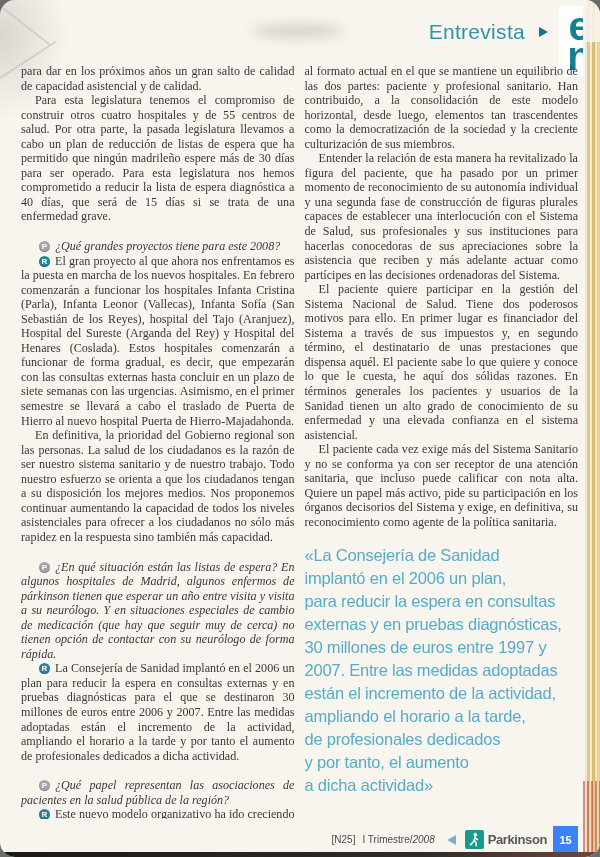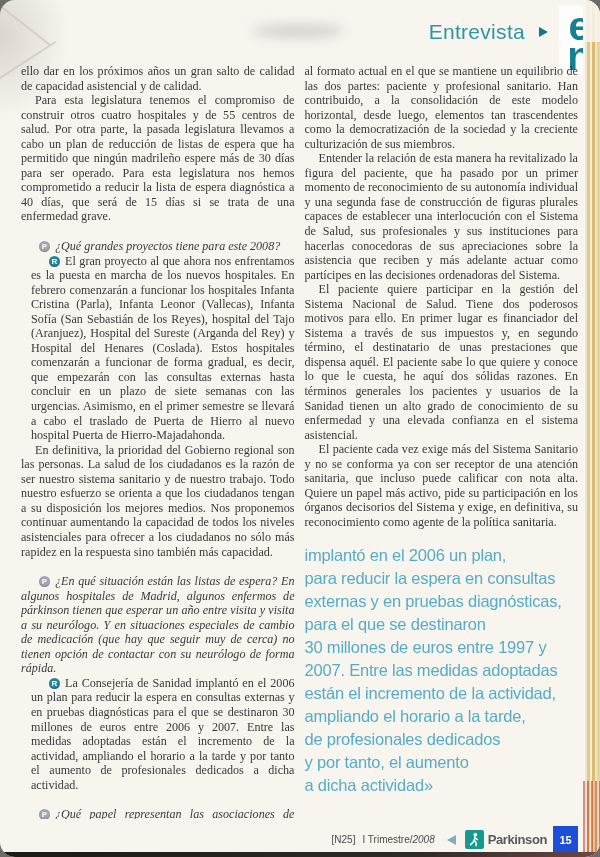--- a/index.html
+++ b/index.html
@@ -22,21 +22,21 @@
   .en-logo{position:absolute;top:6px;right:0;width:41px;height:70px;background:#fdfdfb;
           display:flex;flex-direction:column;align-items:center;justify-content:center;
           font-family:"Liberation Sans",sans-serif;font-weight:bold;color:#177f92;}
   .en-logo span{font-size:40px;line-height:30px;}
   
   .content{position:absolute;top:64px;left:21px;right:22px;bottom:38px;display:flex;gap:10px;overflow:hidden;}
   .col{flex:1;min-width:0;color:#3a393b;font-size:12.1px;line-height:14.55px;}
   .blk{margin:0;text-align:justify;}
   .blk.indent{text-indent:14px;}
   .blk.question{font-style:italic;margin-top:15px;text-indent:18px;}
-  .blk.answer{text-indent:18px;margin-left:10px;}
+  .blk.answer{text-indent:18px;}
   .qa-icon{display:inline-block;width:11px;height:11px;border-radius:50%;color:#fff;
           font:bold 8px/11px "Liberation Sans",sans-serif;text-align:center;text-indent:0;
           margin-right:5px;vertical-align:1px;font-style:normal;}
   .qa-icon.qi{background:#a3a3af;box-shadow:inset 0 -1px 1px rgba(0,0,0,.2);}
   .qa-icon.ai{background:#22869a;box-shadow:inset 0 -1px 1px rgba(0,0,0,.25);}
   
   .pull-quote{margin-top:14px;overflow:hidden;}
   .pq-line{font-family:"Liberation Sans",sans-serif;font-size:16.5px;line-height:23px;
           color:#55acc8;white-space:nowrap;letter-spacing:-.2px;}
   
@@ -44,21 +44,21 @@
   .issue{font-family:"Liberation Sans",sans-serif;font-weight:normal;font-size:10px;color:#4b4b4d;}
   .issue .lbl{margin-right:7px;}
   .issue i{font-style:italic;}
   .footer-arrow{width:0;height:0;border-top:5px solid transparent;border-bottom:5px solid transparent;
           border-right:9px solid #83aec0;margin:0 9px 0 12px;}
   .brand{display:flex;align-items:center;}
   .brand-icon{width:19px;height:19px;background:#159a8e;border-radius:2px;display:flex;
           align-items:center;justify-content:center;margin-right:4px;}
   .brand-name{font-family:"Liberation Sans",sans-serif;font-weight:bold;font-size:13px;
           color:#57585a;letter-spacing:-.4px;}
-  .page-box{position:absolute;right:22px;bottom:3px;width:25px;height:28px;background:#1d4ed8;
+  .page-box{position:absolute;right:22px;bottom:3px;width:25px;height:28px;background:#3b82f6;
           color:#fff;font:bold 11px "Liberation Sans",sans-serif;display:flex;
           align-items:center;justify-content:center;}
   
   .right-edge{position:absolute;top:0;right:0;width:17px;height:100%;
           background:linear-gradient(90deg,#f8f5ef 0 2px,#efe7cf 2px 4px,#e2c88a 4px 7px,
           #f2ecd8 7px 9px,#d9bc6e 9px 12px,#efe6c9 12px 14px,#e6d49f 14px 17px);}
   .right-edge-top{position:absolute;top:0;right:0;width:17px;height:42px;background:rgba(248,245,239,.85);}
   .right-edge-red{position:absolute;right:0;bottom:4px;width:17px;height:72px;
           background:repeating-linear-gradient(90deg,rgba(186,58,48,.55) 0 2px,rgba(240,220,190,.35) 2px 4px);}
   .bottom-band{position:absolute;left:0;right:0;bottom:0;height:5px;
@@ -79,40 +79,40 @@
     <span class="header-arrow"></span>
   </div>
 
   <div class="en-logo">
     <span>e</span>
     <span>n</span>
   </div>
 
   <div class="content">
     <div class="col">
-        <p class="blk paragraph">ello dar en los próximos años un gran salto de calidad de capacidad asistencial y de calidad.</p>
+        <p class="blk paragraph">para dar en los próximos años un gran salto de calidad de capacidad asistencial y de calidad.</p>
         <p class="blk paragraph indent">Para esta legislatura tenemos el compromiso de construir otros cuatro hospitales y de 55 centros de salud. Por otra parte, la pasada legislatura llevamos a cabo un plan de reducción de listas de espera que ha permitido que ningún madrileño espere más de 30 días para ser operado. Para esta legislatura nos hemos comprometido a reducir la lista de espera diagnóstica a 40 días, que será de 15 días si se trata de una enfermedad grave.</p>
         <p class="blk question"><span class="qa-icon qi">P</span>¿Qué grandes proyectos tiene para este 2008?</p>
         <p class="blk answer"><span class="qa-icon ai">R</span>El gran proyecto al que ahora nos enfrentamos es la puesta en marcha de los nuevos hospitales. En febrero comenzarán a funcionar los hospitales Infanta Cristina (Parla), Infanta Leonor (Vallecas), Infanta Sofía (San Sebastián de los Reyes), hospital del Tajo (Aranjuez), Hospital del Sureste (Arganda del Rey) y Hospital del Henares (Coslada). Estos hospitales comenzarán a funcionar de forma gradual, es decir, que empezarán con las consultas externas hasta concluir en un plazo de siete semanas con las urgencias. Asimismo, en el primer semestre se llevará a cabo el traslado de Puerta de Hierro al nuevo hospital Puerta de Hierro-Majadahonda.</p>
         <p class="blk paragraph indent">En definitiva, la prioridad del Gobierno regional son las personas. La salud de los ciudadanos es la razón de ser nuestro sistema sanitario y de nuestro trabajo. Todo nuestro esfuerzo se orienta a que los ciudadanos tengan a su disposición los mejores medios. Nos proponemos continuar aumentando la capacidad de todos los niveles asistenciales para ofrecer a los ciudadanos no sólo más rapidez en la respuesta sino también más capacidad.</p>
         <p class="blk question"><span class="qa-icon qi">P</span>¿En qué situación están las listas de espera? En algunos hospitales de Madrid, algunos enfermos de párkinson tienen que esperar un año entre visita y visita a su neurólogo. Y en situaciones especiales de cambio de medicación (que hay que seguir muy de cerca) no tienen opción de contactar con su neurólogo de forma rápida.</p>
         <p class="blk answer"><span class="qa-icon ai">R</span>La Consejería de Sanidad implantó en el 2006 un plan para reducir la espera en consultas externas y en pruebas diagnósticas para el que se destinaron 30 millones de euros entre 2006 y 2007. Entre las medidas adoptadas están el incremento de la actividad, ampliando el horario a la tarde y por tanto el aumento de profesionales dedicados a dicha actividad.</p>
         <p class="blk question"><span class="qa-icon qi">P</span>¿Qué papel representan las asociaciones de pacientes en la salud pública de la región?</p>
         <p class="blk answer"><span class="qa-icon ai">R</span>Este nuevo modelo organizativo ha ido creciendo en paralelo a la progresiva superación del modelo vertical y asimétrico, de la antigua relación asistencial, y el paso</p>
       </div>
     <div class="col">
         <p class="blk paragraph">al formato actual en el que se mantiene un equilibrio de las dos partes: paciente y profesional sanitario. Han contribuido, a la consolidación de este modelo horizontal, desde luego, elementos tan trascendentes como la democratización de la sociedad y la creciente culturización de sus miembros.</p>
         <p class="blk paragraph indent">Entender la relación de esta manera ha revitalizado la figura del paciente, que ha pasado por un primer momento de reconocimiento de su autonomía individual y una segunda fase de construcción de figuras plurales capaces de establecer una interlocución con el Sistema de Salud, sus profesionales y sus instituciones para hacerlas conocedoras de sus apreciaciones sobre la asistencia que reciben y más adelante actuar como partícipes en las decisiones ordenadoras del Sistema.</p>
         <p class="blk paragraph indent">El paciente quiere participar en la gestión del Sistema Nacional de Salud. Tiene dos poderosos motivos para ello. En primer lugar es financiador del Sistema a través de sus impuestos y, en segundo término, el destinatario de unas prestaciones que dispensa aquél. El paciente sabe lo que quiere y conoce lo que le cuesta, he aquí dos sólidas razones. En términos generales los pacientes y usuarios de la Sanidad tienen un alto grado de conocimiento de su enfermedad y una elevada confianza en el sistema asistencial.</p>
         <p class="blk paragraph indent">El paciente cada vez exige más del Sistema Sanitario y no se conforma ya con ser receptor de una atención sanitaria, que incluso puede calificar con nota alta. Quiere un papel más activo, pide su participación en los órganos decisorios del Sistema y exige, en definitiva, su reconocimiento como agente de la política sanitaria.</p>
         <div class="pull-quote">
+          <div class="pq-line">«La Consejería de Sanidad</div>
           <div class="pq-line">implantó en el 2006 un plan,</div>
           <div class="pq-line">para reducir la espera en consultas</div>
           <div class="pq-line">externas y en pruebas diagnósticas,</div>
-          <div class="pq-line">para el que se destinaron</div>
           <div class="pq-line">30 millones de euros entre 1997 y</div>
           <div class="pq-line">2007. Entre las medidas adoptadas</div>
           <div class="pq-line">están el incremento de la actividad,</div>
           <div class="pq-line">ampliando el horario a la tarde,</div>
           <div class="pq-line">de profesionales dedicados</div>
           <div class="pq-line">y por tanto, el aumento</div>
           <div class="pq-line">a dicha actividad»</div>
         </div>
       </div>
   </div>

